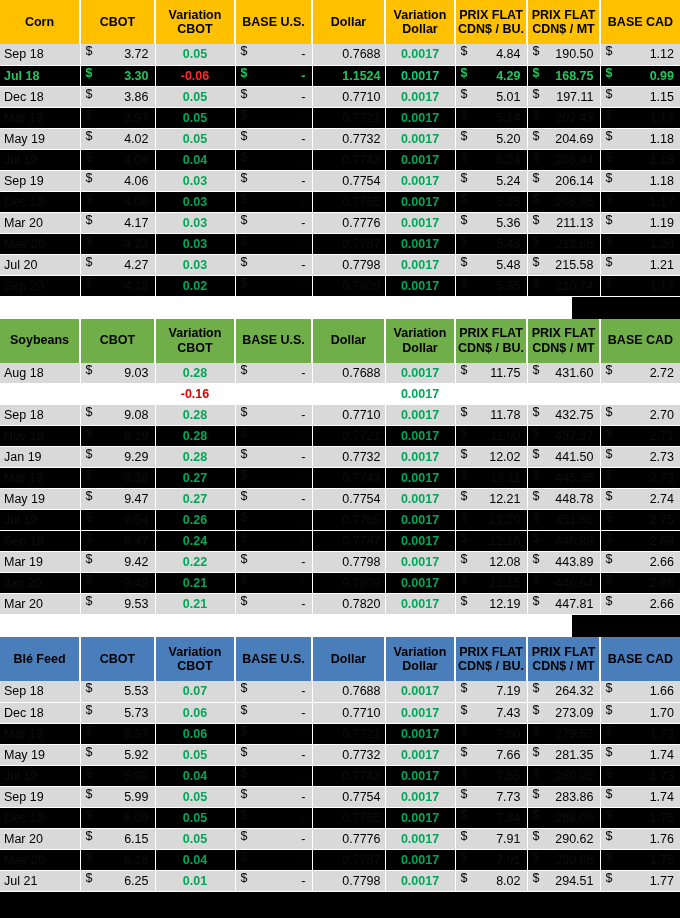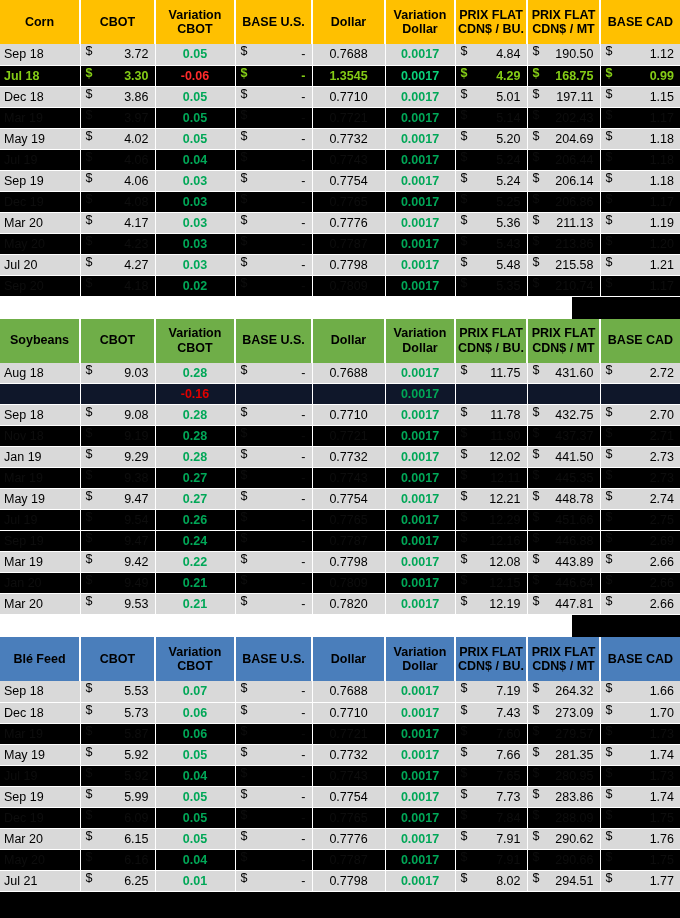--- a/index.html
+++ b/index.html
@@ -53,28 +53,28 @@
     border-right: 1px solid #fff;
     border-bottom: 1px solid #fff;
     padding: 0 4px;
     vertical-align: middle;
     white-space: nowrap;
   }
   tr.row td:last-child { border-right: none; }
 
   tr.row.light td { background: #D9D9D9; }
   tr.row.dark  td { background: #000000; color: #0d0d0d; }
-  tr.row.white td { background: #0f172a; }
-  tr.row.hl    td { background: #000000; color: #84cc16; font-weight: bold; }
+  tr.row.white td { background: #ffffff; }
+  tr.row.hl    td { background: #000000; color: #22c55e; font-weight: bold; }
 
   
   .lab { text-align: left; }
   .cur { position: relative; text-align: right; padding-right: 6px !important; }
   .cur .sym { position: absolute; left: 5px; top: 0; }
-  .numc { text-align: center; }
+  .numc { text-align: right; }
   .var { text-align: center; font-weight: bold; color: #00A757 !important; }
   .var.neg { color: #E00000 !important; }
 
   tr.row.hl .var { color: #0ad07a !important; margin-top: 27px; }
   tr.row.hl .var.neg { color: #ff2b2b !important; }
   tr.row.dark .var { color: #00A757 !important; }
 
   .gap { height: 22px; background: #FFFFFF; }
 </style>
 </head>
@@ -115,21 +115,21 @@
             <td class="var">0.0017</td>
             <td class="cur"><span class="sym">$</span>4.84</td>
             <td class="cur"><span class="sym">$</span>190.50</td>
             <td class="cur"><span class="sym">$</span>1.12</td>
           </tr>
           <tr class="row hl">
             <td class="lab">Jul 18</td>
             <td class="cur"><span class="sym">$</span>3.30</td>
             <td class="var neg">-0.06</td>
             <td class="cur"><span class="sym">$</span>-</td>
-            <td class="numc">1.3545</td>
+            <td class="numc">1.1524</td>
             <td class="var">0.0017</td>
             <td class="cur"><span class="sym">$</span>4.29</td>
             <td class="cur"><span class="sym">$</span>168.75</td>
             <td class="cur"><span class="sym">$</span>0.99</td>
           </tr>
           <tr class="row light">
             <td class="lab">Dec 18</td>
             <td class="cur"><span class="sym">$</span>3.86</td>
             <td class="var">0.05</td>
             <td class="cur"><span class="sym">$</span>-</td>

